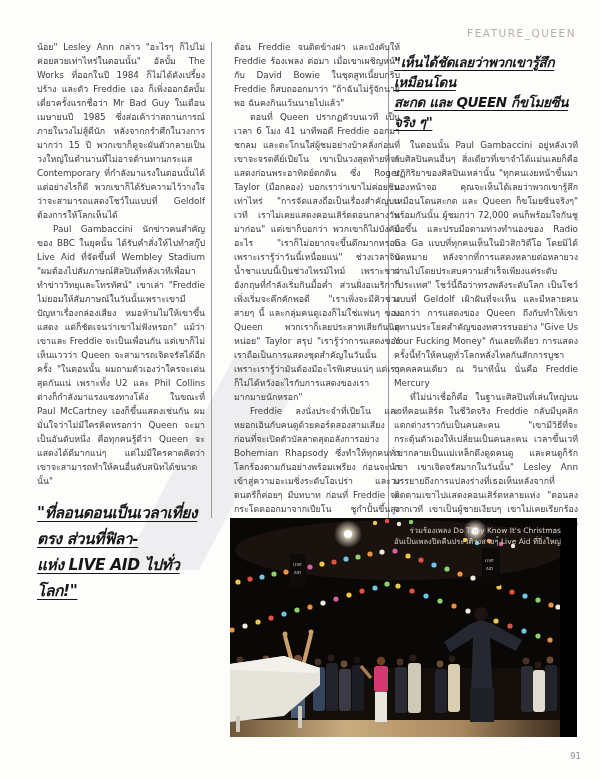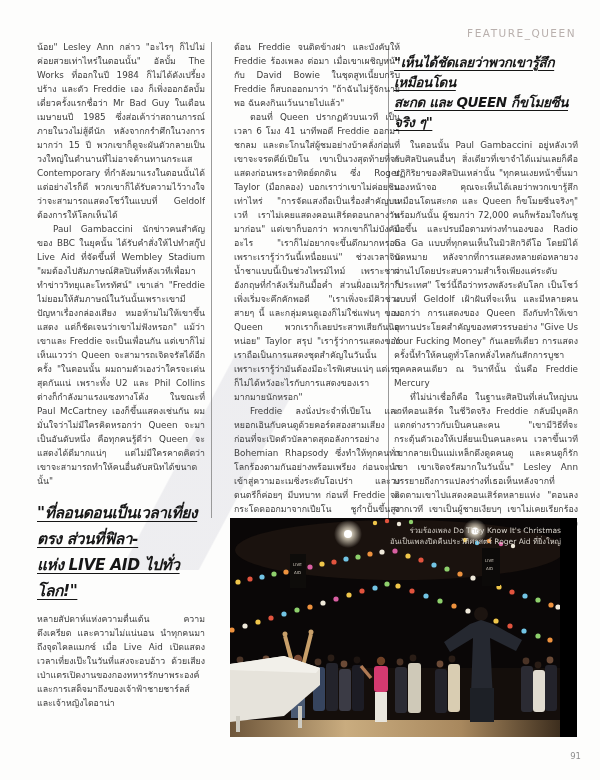--- a/index.html
+++ b/index.html
@@ -66,21 +66,20 @@
 <div class="vrule" id="rule1"></div>
 <div class="vrule" id="rule2"></div>
 
 <div class="col" id="col1">
   <p>น้อย" Lesley Ann กล่าว "อะไรๆ ก็ไปไม่ค่อยสวยเท่าไหร่ในตอนนั้น" อัลบั้ม The Works ที่ออกในปี 1984 ก็ไม่ได้ดังเปรี้ยงปร้าง และตัว Freddie เอง ก็เพิ่งออกอัลบั้มเดี่ยวครั้งแรกชื่อว่า Mr Bad Guy ในเดือนเมษายนปี 1985 ซึ่งส่อเค้าว่าสถานการณ์ภายในวงไม่สู้ดีนัก หลังจากกรำศึกในวงการมากว่า 15 ปี พวกเขาก็ดูจะผันตัวกลายเป็นวงใหญ่ในตำนานที่ไม่อาจต้านทานกระแส Contemporary ที่กำลังมาแรงในตอนนั้นได้ แต่อย่างไรก็ดี พวกเขาก็ได้รับความไว้วางใจว่าจะสามารถแสดงโชว์ในแบบที่ Geldolf ต้องการให้โลกเห็นได้</p>
   <p class="indent">Paul Gambaccini นักข่าวคนสำคัญของ BBC ในยุคนั้น ได้รับคำสั่งให้ไปทำสกู๊ป Live Aid ที่จัดขึ้นที่ Wembley Stadium "ผมต้องไปสัมภาษณ์ศิลปินที่หลังเวทีเพื่อมาทำข่าววิทยุและโทรทัศน์" เขาเล่า "Freddie ไม่ยอมให้สัมภาษณ์ในวันนั้นเพราะเขามีปัญหาเรื่องกล่องเสียง หมอห้ามไม่ให้เขาขึ้นแสดง แต่ก็ชัดเจนว่าเขาไม่ฟังหรอก" แม้ว่าเขาและ Freddie จะเป็นเพื่อนกัน แต่เขาก็ไม่เห็นแววว่า Queen จะสามารถเจิดจรัสได้อีกครั้ง "ในตอนนั้น ผมถามตัวเองว่าใครจะเด่นสุดกันแน่ เพราะทั้ง U2 และ Phil Collins ต่างก็กำลังมาแรงแซงทางโค้ง ในขณะที่ Paul McCartney เองก็ขึ้นแสดงเช่นกัน ผมมั่นใจว่าไม่มีใครคิดหรอกว่า Queen จะมาเป็นอันดับหนึ่ง คือทุกคนรู้ดีว่า Queen จะแสดงได้ดีมากแน่ๆ แต่ไม่มีใครคาดคิดว่า เขาจะสามารถทำให้คนอื่นดับสนิทได้ขนาดนั้น"</p>
   <div class="pullquote" id="quote-left">
     <div class="ql"><span>"ที่ลอนดอนเป็นเวลาเที่ยงตรง ส่วนที่ฟิลา-</span></div>
     <div class="ql"><span>แห่ง LIVE AID ไปทั่วโลก!"</span></div>
   </div>
-  <p>หลายสัปดาห์แห่งความตื่นเต้น ความตึงเครียด และความไม่แน่นอน นำทุกคนมาถึงจุดไคลแมกซ์ เมื่อ Live Aid เปิดแสดงเวลาเที่ยงเป๊ะในวันที่แสงจะอบอ้าว ด้วยเสียงเป่าแตรเปิดงานของกองทหารรักษาพระองค์ และการเสด็จมาถึงของเจ้าฟ้าชายชาร์ลส์และเจ้าหญิงไดอาน่า</p>
 
 </div>
 
 <div class="col" id="col2">
   <p>ต้อน Freddie จนติดข้างฝา และบังคับให้ Freddie ร้องเพลง ต่อมา เมื่อเขาเผชิญหน้ากับ David Bowie ในชุดสูทเนี้ยบกริบ Freddie ก็สบถออกมาว่า "ถ้าฉันไม่รู้จักนายพอ ฉันคงกินแว้นนายไปแล้ว"</p>
   <p class="indent">ตอนที่ Queen ปรากฏตัวบนเวที เป็นเวลา 6 โมง 41 นาทีพอดี Freddie ออกมาชกลม และตะโกนใส่ผู้ชมอย่างบ้าคลั่งก่อนที่เขาจะจรดคีย์เปียโน เขาเป็นวงสุดท้ายที่จะแสดงก่อนพระอาทิตย์ตกดิน ซึ่ง Roger Taylor (มือกลอง) บอกเราว่าเขาไม่ค่อยชินเท่าไหร่ "การจัดแสงถือเป็นเรื่องสำคัญบนเวที เราไม่เคยแสดงคอนเสิร์ตตอนกลางวันมาก่อน" แต่เขาก็บอกว่า พวกเขาก็ไม่บังคับอะไร "เราก็ไม่อยากจะขึ้นดึกมากหรอก เพราะเรารู้ว่าวันนี้เหนื่อยแน่" ช่วงเวลาจิบน้ำชาแบบนี้เป็นช่วงไพรม์ไทม์ เพราะชาวอังกฤษที่กำลังเริ่มกินมื้อค่ำ ส่วนฝั่งอเมริกาก็เพิ่งเริ่มจะคึกคักพอดี "เราเพิ่งจะมีคิวช่วงสายๆ นี้ และกลุ่มคนดูเองก็ไม่ใช่แฟนๆ ของ Queen พวกเราก็เลยประสาทเสียกันนิดหน่อย" Taylor สรุป "เรารู้ว่าการแสดงของเราถือเป็นการแสดงชุดสำคัญในวันนั้น เพราะเรารู้ว่ามันต้องมีอะไรพิเศษแน่ๆ แต่เราก็ไม่ได้หวังอะไรกับการแสดงของเรามากมายนักหรอก"</p>
   <p class="indent">Freddie ลงนั่งประจำที่เปียโน และหยอกเอินกับคนดูด้วยคอร์ดสองสามเสียงก่อนที่จะเปิดตัวบัลลาดสุดอลังการอย่าง Bohemian Rhapsody ซึ่งทำให้ทุกคนทั่วโลกร้องตามกันอย่างพร้อมเพรียง ก่อนจะนำเข้าสู่ความอะเมซิ่งระดับโอเปร่า และวงดนตรีก็ค่อยๆ มีบทบาท ก่อนที่ Freddie จะกระโดดออกมาจากเปียโน ชูกำปั้นขึ้นสูง กระโดดเข้าใส่ไมโครโฟนประจำตัว ก่อนจะกระโดดร่อนไปทั่วเวทีท่ามกลางเมโลดี้ของ Radio Ga Ga เป็นฉากหลัง และเพียงชั่ววินาทีที่ไมโครโฟนในมือถูกใช้เป็นดั่งคฑาร่ายมนต์ให้กับเสียงกีตาร์และเสียงดนตรีอื่นๆ ให้กระหึ่มกึกก้อง เมื่อมองย้อนกลับไป ก็เห็นได้ว่า เขาคุมคนดูทั้งโลกให้มีอารมณ์ร่วมไปกับเขา เขารู้ตัวดีว่า อำนาจ</p>
 </div>
 
 <div class="col" id="col3">
@@ -268,17 +267,17 @@
       <polygon points="0,146 54,138 90,150 90,167 54,198 0,204" fill="#e6e3db"></polygon>
       <polygon points="0,146 54,138 90,150 86,155 0,152" fill="#f2f0ea"></polygon>
       <line x1="8" y1="198" x2="8" y2="214" stroke="#cfccc2" stroke-width="4"></line>
       <line x1="70" y1="188" x2="70" y2="210" stroke="#cfccc2" stroke-width="4"></line>
     </g>
 
     <rect x="330" y="0" width="17" height="219" fill="#000000"></rect>
   </svg>
   <div class="photo-caption">
     <div>ร่วมร้องเพลง Do They Know It's Christmas</div>
-    <div>อันเป็นเพลงปิดคืนประวัติศาสตร์ Roger Aid ที่ยิ่งใหญ่</div>
+    <div>อันเป็นเพลงปิดคืนประวัติวงสายๆ์ Live Aid ที่ยิ่งใหญ่</div>
   </div>
 </div>
 
 <div class="page-number">91</div>
 
 </body></html>

